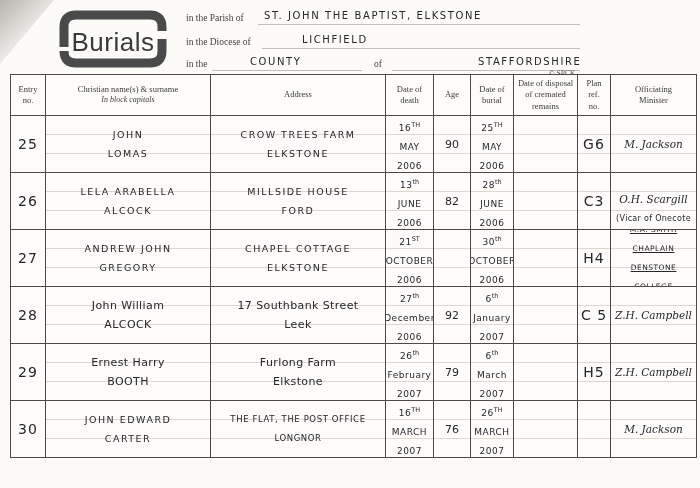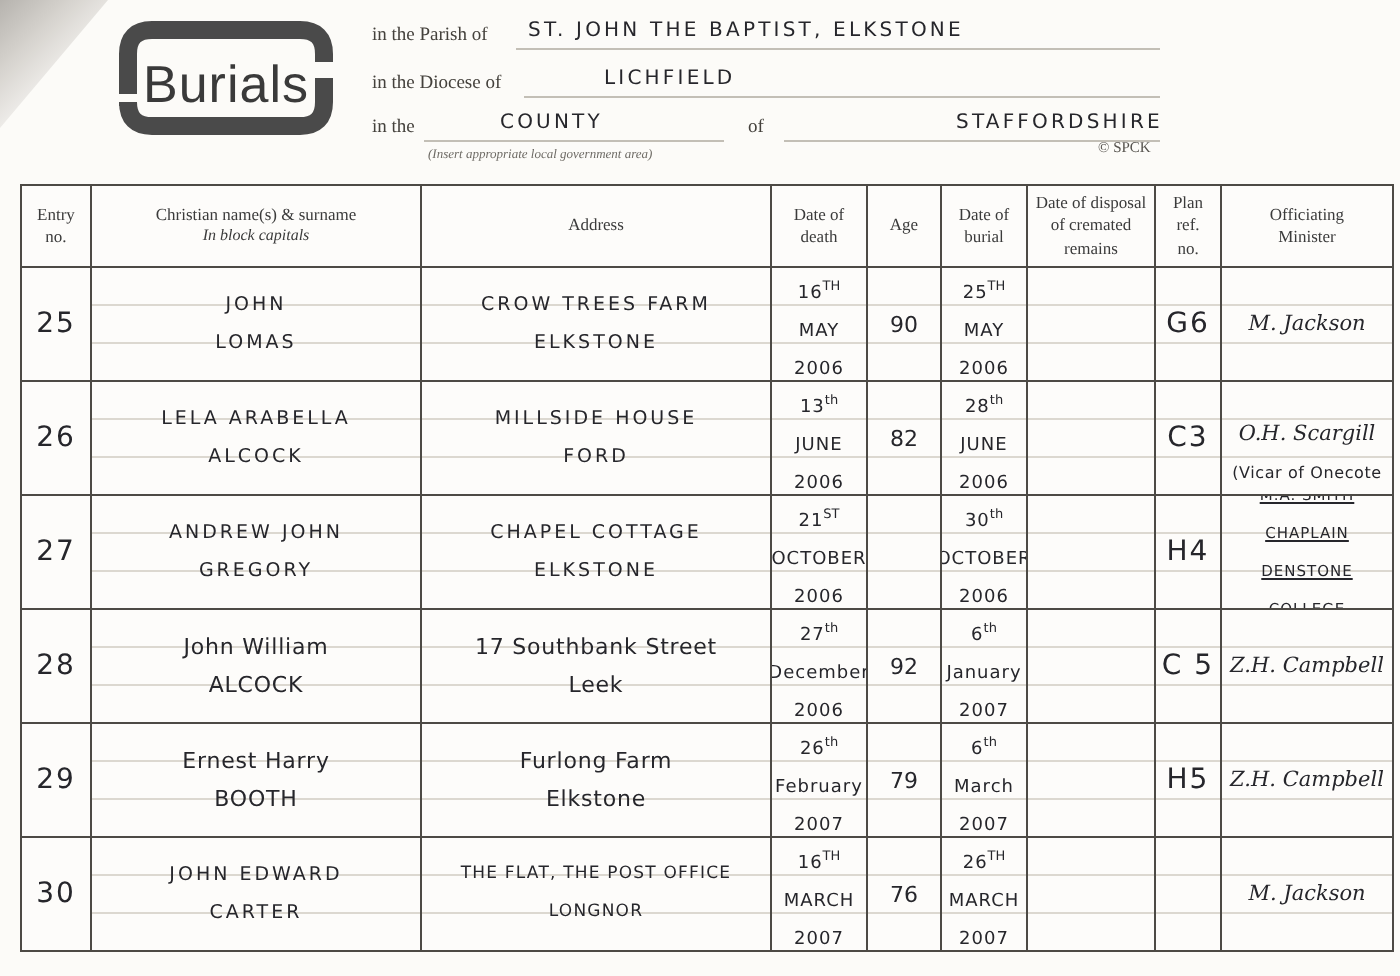--- a/index.html
+++ b/index.html
@@ -20,21 +20,21 @@
 
   
   .mlabel { position:absolute; font-size:9.5px; color:#44413c; }
   .hand { font-family:"DejaVu Sans", sans-serif; color:#26262b; }
   .mval { position:absolute; font-size:10px; letter-spacing:1.6px; }
   .uline { position:absolute; border-bottom:1px solid #c3bfb6; height:1px; }
   .hint { position:absolute; font-size:6.5px; font-style:italic; color:#6d6a64; }
   .spck { position:absolute; font-size:7.5px; color:#55524d; }
 
   
-  .reg { position:absolute; left:10px; top:92px; width:687px;
+  .reg { position:absolute; left:10px; top:74px; width:687px;
          display:grid; grid-template-columns:35px 165px 175px 48px 37px 43px 64px 33px 85px;
          grid-template-rows:41px repeat(6,57px);
          border:1px solid #4d4a45; border-bottom:none; background:#fdfcfa; }
   .hc { border-right:1px solid #4d4a45; border-bottom:1px solid #4d4a45;
         display:flex; flex-direction:column; justify-content:center; align-items:center;
         font-size:8.5px; color:#3b3b3b; text-align:center; line-height:1.3; white-space:pre-line; padding:1px; }
   .hc-sub { font-style:italic; font-size:8px; }
   .cell { border-right:1px solid #4d4a45; border-bottom:1px solid #4d4a45; overflow:hidden;
           background:repeating-linear-gradient(to bottom, transparent 0 18px, #dcd8d0 18px 19px);
           display:flex; flex-direction:column; justify-content:center; align-items:center;

